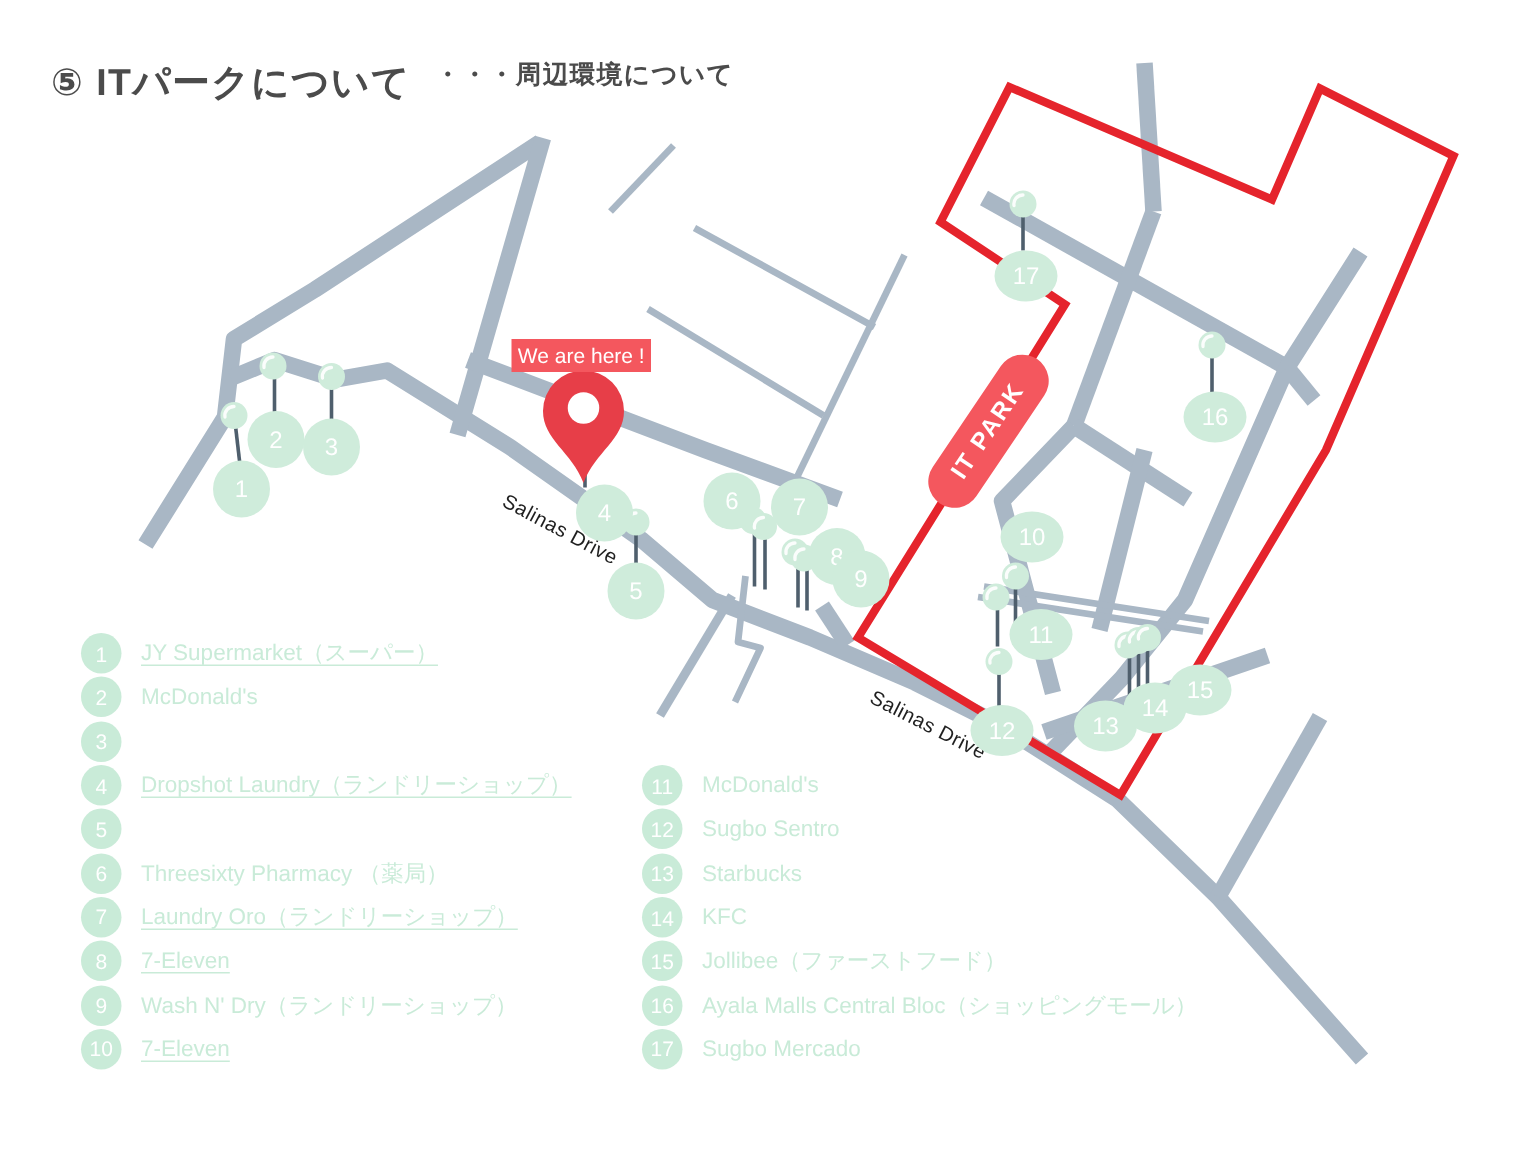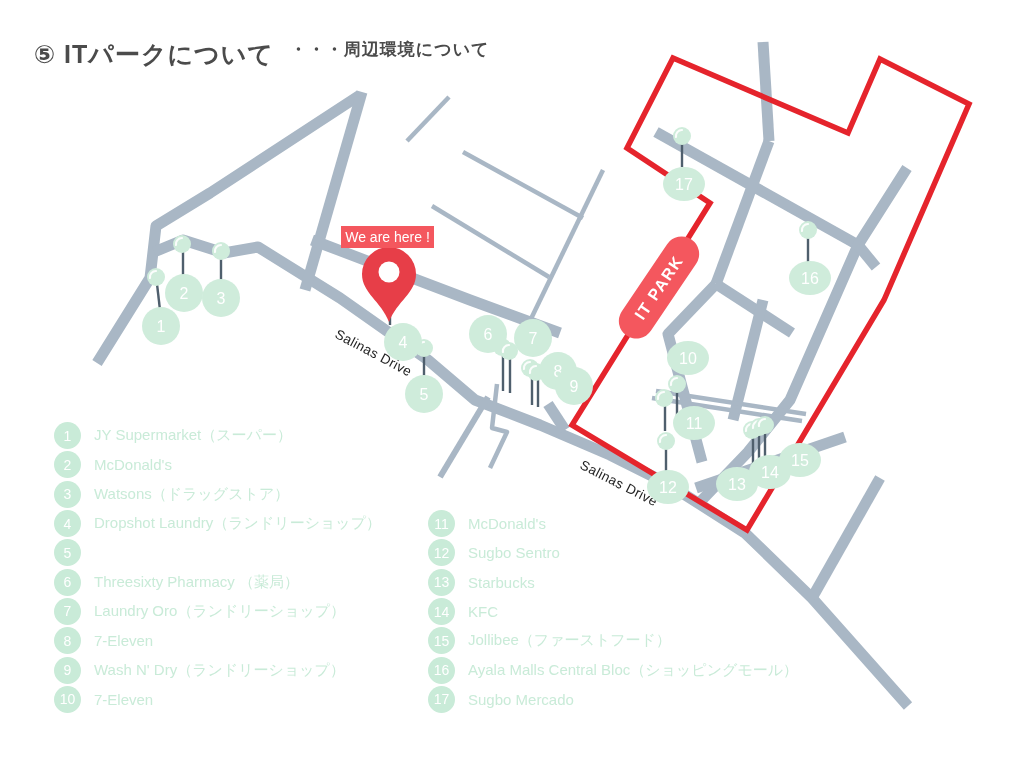--- a/index.html
+++ b/index.html
@@ -38,21 +38,21 @@
   .legend-col{position:absolute;display:flex;flex-direction:column;}
   #legend-left{left:54px;top:421px;}
   #legend-right{left:428px;top:509px;}
   .lrow{display:flex;align-items:center;height:29.3px;white-space:nowrap;}
   .lnum{
     min-width:27px;height:27px;border-radius:50%;background:var(--legend_green);
     color:#fff;font-size:14px;display:flex;align-items:center;justify-content:center;
     box-sizing:border-box;padding:0 2px;flex:0 0 auto;
   }
   .llabel{color:var(--legend_green);font-size:15px;margin-left:13px;}
-  .llabel.link{text-underline-offset:3px;text-decoration-thickness:1px;}
+  .llabel.link{text-decoration:underline;text-underline-offset:3px;text-decoration-thickness:1px;}
 </style>
 </head>
 <body>
 
 <div class="stage">
 
   <div class="title-row">
     <span class="title-main">⑤ ITパークについて</span>
     <span class="title-sub">・・・周辺環境について</span>
   </div>
@@ -223,21 +223,20 @@
       <div class="lrow">
         <span class="lnum">1</span>
         <span class="llabel link">JY Supermarket（スーパー）</span>
       </div>
       <div class="lrow">
         <span class="lnum">2</span>
         <span class="llabel">McDonald's</span>
       </div>
       <div class="lrow">
         <span class="lnum">3</span>
-        <span class="llabel link">Watsons（ドラッグストア）</span>
       </div>
       <div class="lrow">
         <span class="lnum">4</span>
         <span class="llabel link">Dropshot Laundry（ランドリーショップ）</span>
       </div>
       <div class="lrow">
         <span class="lnum">5</span>
       </div>
       <div class="lrow">
         <span class="lnum">6</span>

